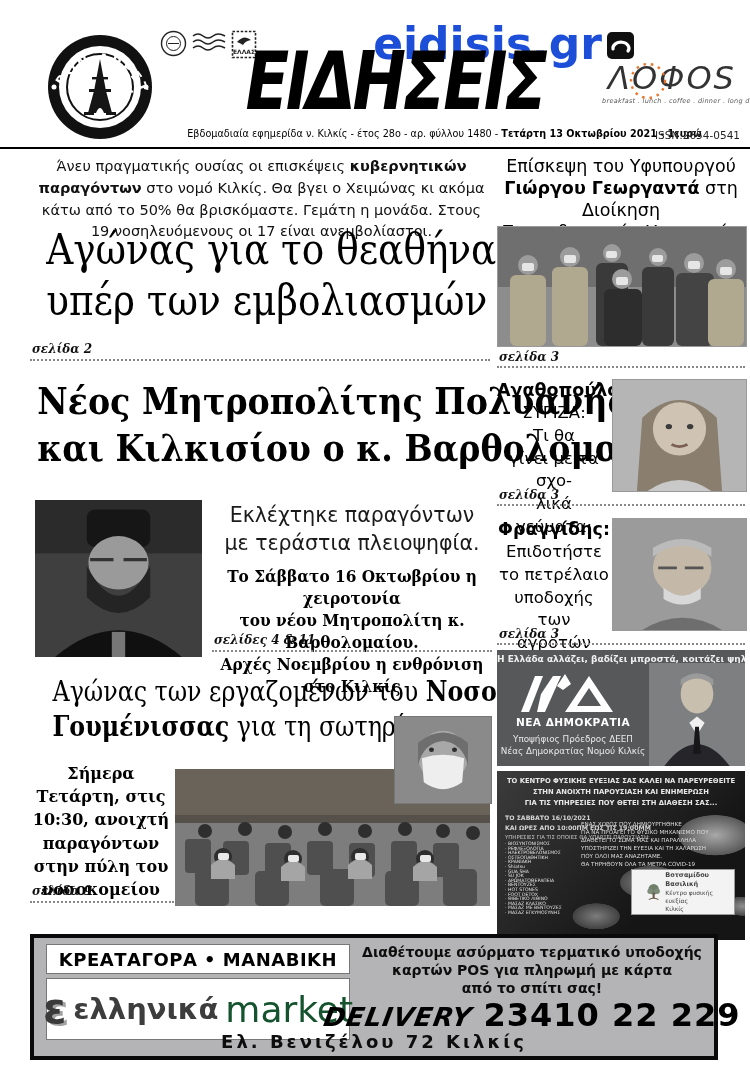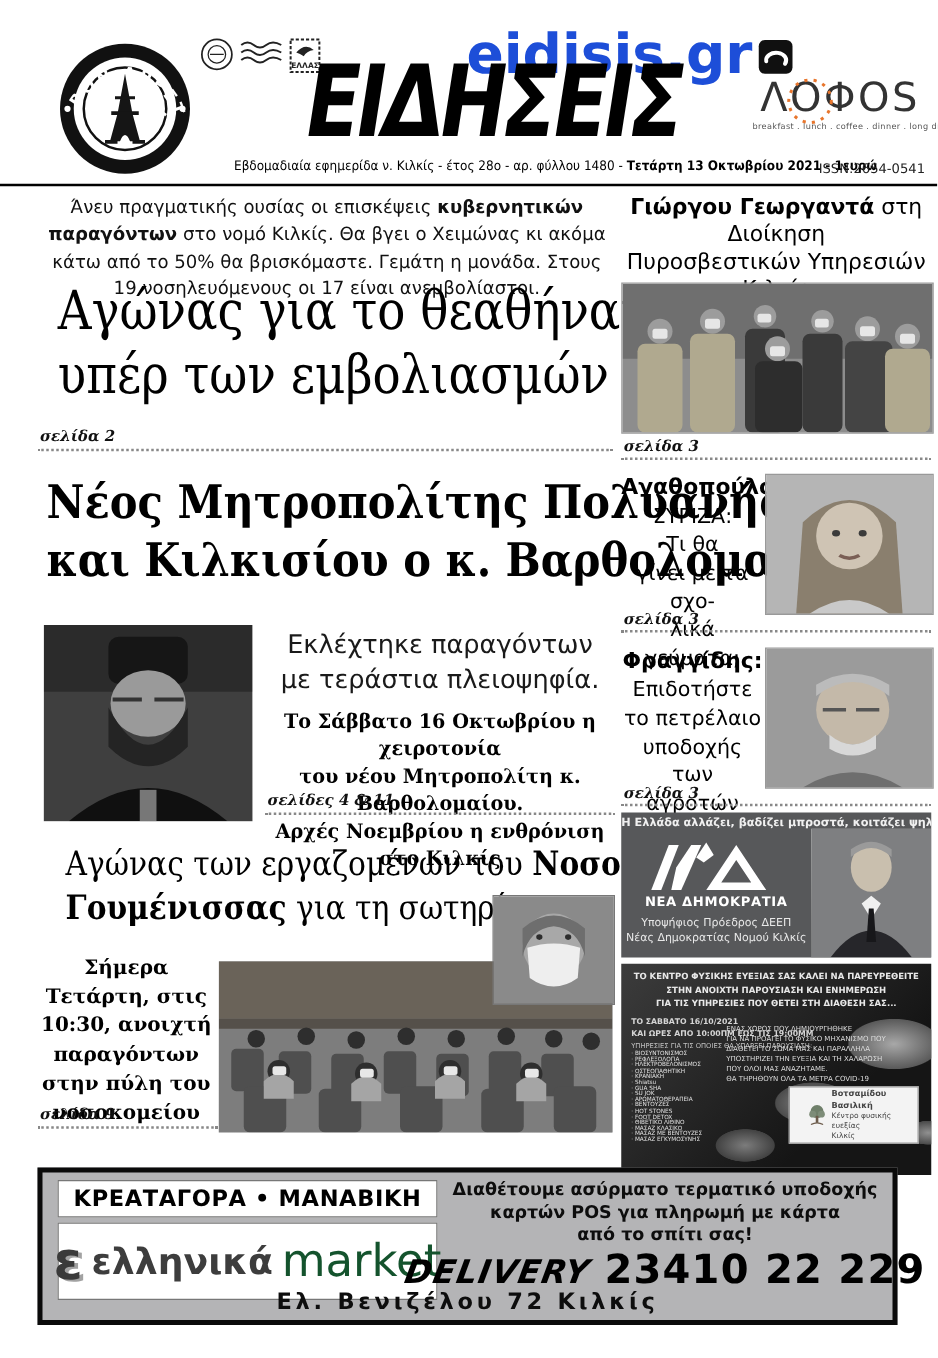--- a/index.html
+++ b/index.html
@@ -11,21 +11,21 @@
   
   .masthead{position:absolute;left:0;top:0;width:750px;height:147px;border-bottom:2px solid #000;background:#fff;}
   .watermark{position:absolute;right:148px;top:18px;font-family:"DejaVu Sans",sans-serif;font-weight:bold;
              font-size:44px;color:#1d4ed8;letter-spacing:0;z-index:1;}
   .eidisis-icon{position:absolute;left:607px;top:32px;width:27px;height:27px;background:#101010;border-radius:5px;z-index:2;}
   .paper-title{position:absolute;left:160px;top:36px;width:470px;text-align:center;z-index:2;
                font-family:"DejaVu Sans",sans-serif;font-weight:bold;font-style:italic;font-size:78px;
                letter-spacing:-4px;transform:scale(.82,1.02);transform-origin:center top;}
   .creperie{position:absolute;left:44px;top:33px;width:112px;height:108px;}
   .stamps{position:absolute;left:160px;top:30px;display:flex;gap:5px;align-items:flex-start;}
-  .lofos{position:absolute;right:8px;top:62px;width:140px;text-align:center;font-family:"DejaVu Sans",sans-serif;color:#333;}
+  .lofos{position:absolute;right:8px;top:62px;width:140px;text-align:center;font-family:"DejaVu Sans",sans-serif;color:#333;font-style:italic;}
   .lofos-name{font-size:32px;letter-spacing:2px;line-height:1;}
   .lofos-o{position:relative;display:inline-block;}
   .lofos-o svg{position:absolute;left:-6px;top:-2px;}
   .lofos-tagline{font-size:6.5px;color:#555;margin-top:3px;letter-spacing:.3px;}
   .dateline{position:absolute;left:170px;top:127px;width:430px;text-align:center;
             font-family:"DejaVu Sans",sans-serif;font-size:10.5px;white-space:nowrap;
             transform:scaleX(.92);transform-origin:center;}
   .issn{position:absolute;right:10px;top:129px;font-family:"DejaVu Sans",sans-serif;font-size:10.5px;color:#222;}
 
   
@@ -293,20 +293,21 @@
       <g fill="#e8e8e8">
         <rect x="43" y="84" width="11" height="7" rx="2"></rect>
           <rect x="113" y="86" width="11" height="7" rx="2"></rect>
         <rect x="180" y="84" width="11" height="7" rx="2"></rect>
           <rect x="245" y="86" width="11" height="7" rx="2"></rect>
       </g>
     </svg>
   </div>
 
   <div class="s1-head">
+    <div>Επίσκεψη του Υφυπουργού</div>
     <div><b>Γιώργου Γεωργαντά</b><span> στη Διοίκηση</span></div>
     <div>Πυροσβεστικών Υπηρεσιών Κιλκίς</div>
   </div>
   <div class="photo" style="left:497px;top:226px;width:248px;height:119px;border:1px solid #999;">
     <svg viewBox="0 0 248 119" preserveAspectRatio="none">
       <rect width="248" height="119" fill="#8d8d8d"></rect>
       <rect x="0" y="0" width="248" height="60" fill="#6f6f6f"></rect>
       <g>
         <circle cx="30" cy="38" r="10" fill="#9c9c9c"></circle>
           <rect x="12" y="48" width="36" height="71" rx="6" fill="#b0a98f"></rect>

